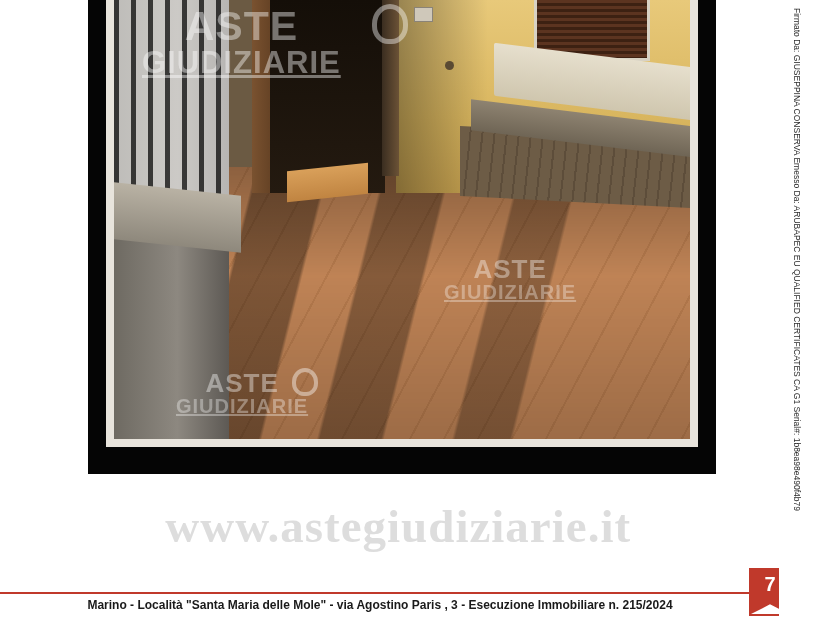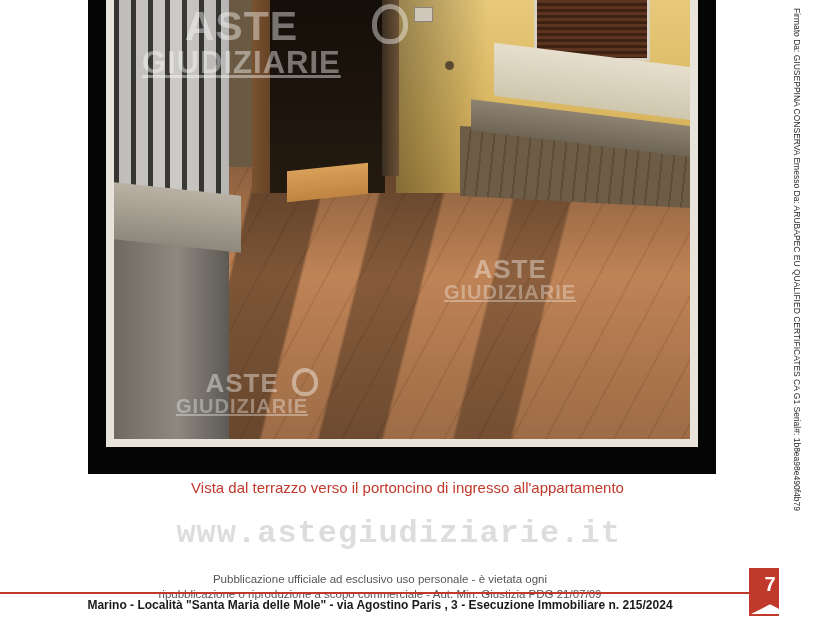--- a/index.html
+++ b/index.html
@@ -253,27 +253,26 @@
     font-size: 15px;
     font-family: "Liberation Sans", sans-serif;
   }
 
   
   #page-watermark {
     position: absolute;
     left: 50%;
     top: 499px;
     transform: translateX(-52%);
-    font-size: 32px;
+    font-size: 47px;
     font-weight: bold;
     color: rgba(170,170,170,0.40);
     letter-spacing: 1px;
     white-space: nowrap;
-    font-family: Liberation Mono, monospace;
-    margin-top: 16px;
+    font-family: Liberation Serif, serif;
   }
 
   
   #notice {
     position: absolute;
     left: 0;
     top: 572px;
     width: 760px;
     text-align: center;
     color: #555;
@@ -419,28 +418,23 @@
         <div class="ph-wm w3">
           <span class="l1">ASTE</span>
           <span class="l2">GIUDIZIARIE</span>
         </div>
         <div class="ph-wm-glyph" style="left:258px; top:4px;"></div>
         <div class="ph-wm-glyph" style="left:178px; top:368px; width:18px; height:20px; border-width:4px;"></div>
       </div>
     </div>
   </div>
 
-  <div id="caption">Vista dal terrazzo verso il portoncino di ingresso all'appartamento</div>
 
   <div id="page-watermark">www.astegiudiziarie.it</div>
 
-  <div id="notice">
-    <div>Pubblicazione ufficiale ad esclusivo uso personale - è vietata ogni</div>
-    <div>ripubblicazione o riproduzione a scopo commerciale - Aut. Min. Giustizia PDG 21/07/09</div>
-  </div>
 
   <div id="red-rule"></div>
 
   <div id="footer-line">Marino - Località "Santa Maria delle Mole" - via Agostino Paris , 3 - Esecuzione Immobiliare n. 215/2024</div>
 
   <div id="page-badge">
     <div class="flag"></div>
     <div class="num">7</div>
   </div>
 

